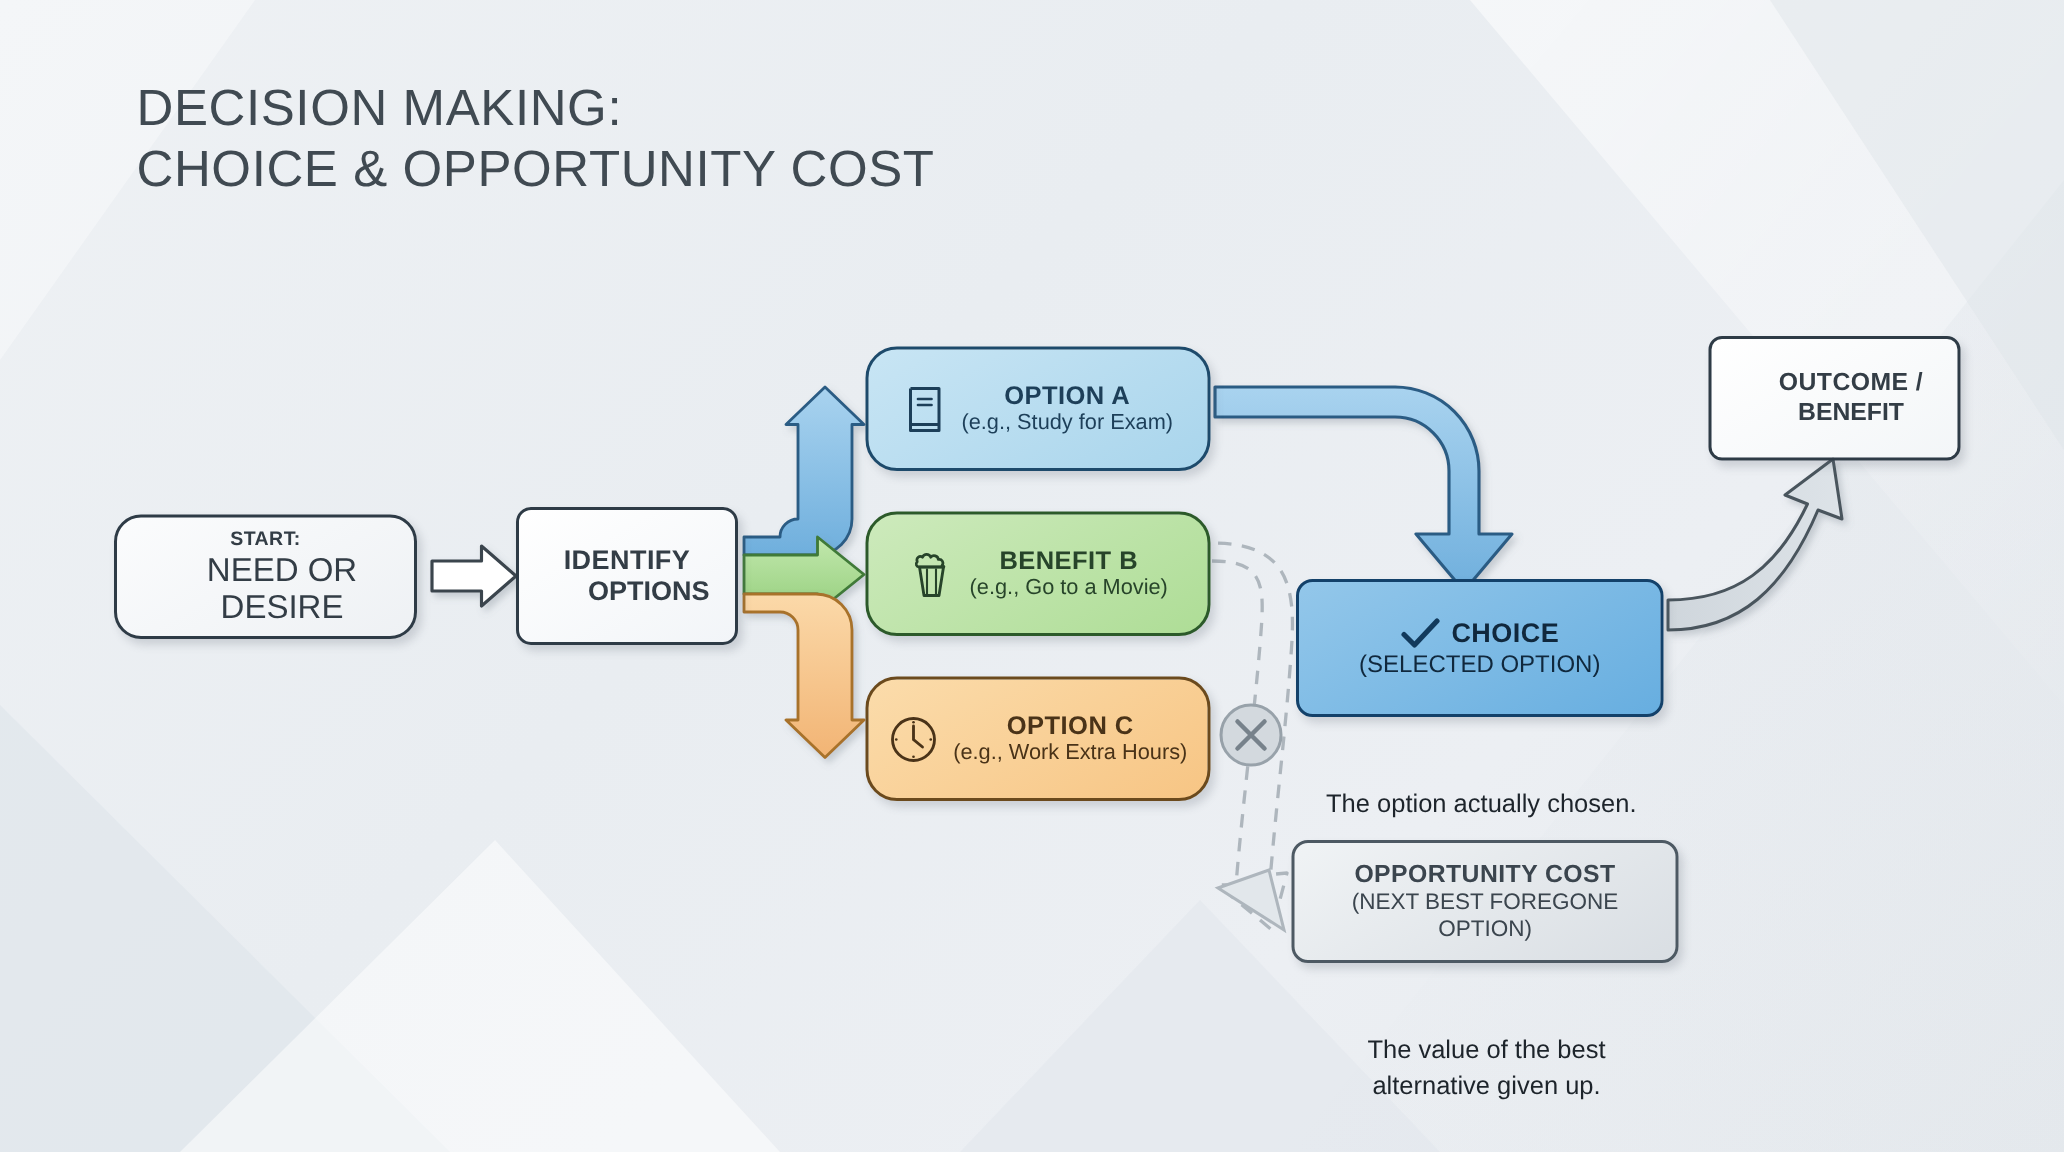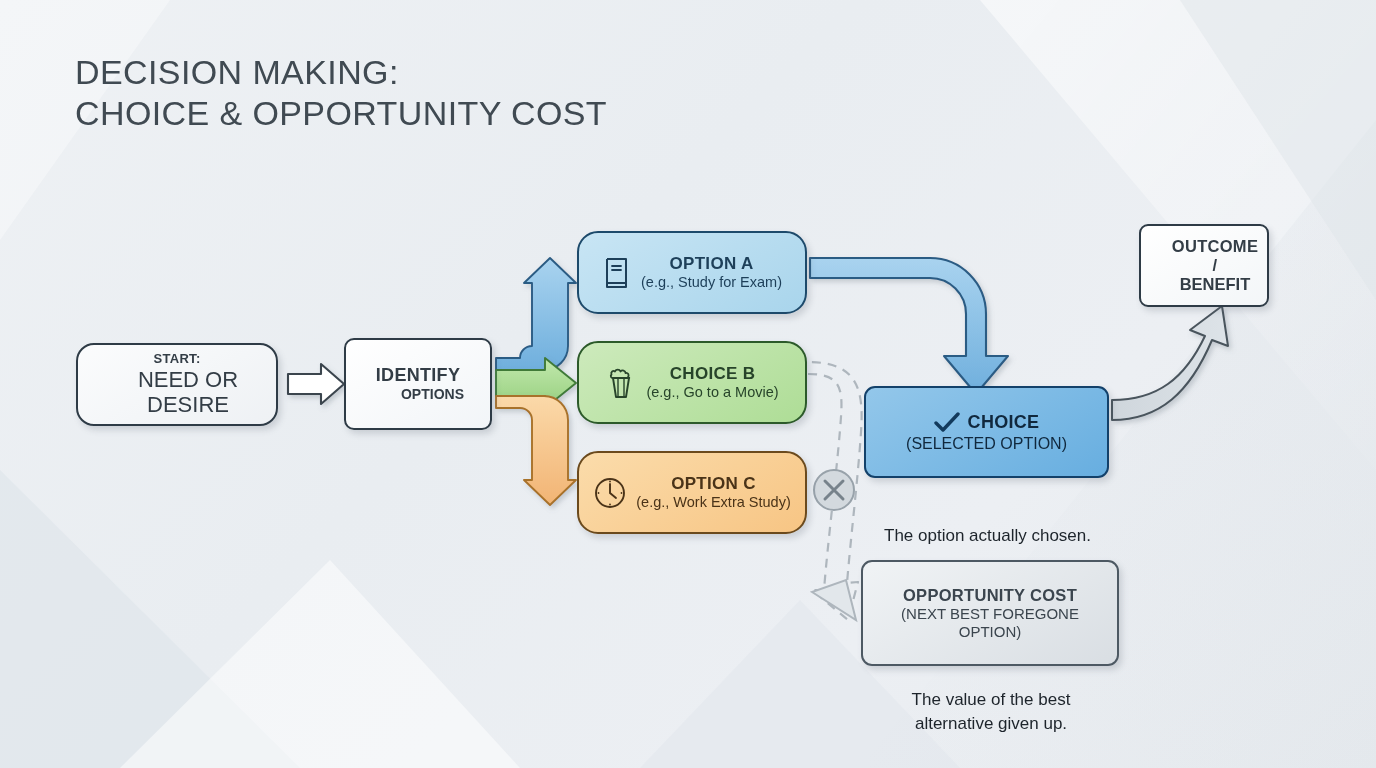--- a/index.html
+++ b/index.html
@@ -24,21 +24,21 @@
     position: absolute;
     inset: 0;
     width: 1376px;
     height: 768px;
     pointer-events: none;
   }
 
   
   #title-block {
     position: absolute;
-    left: 46px;
+    left: 62px;
     top: 52px;
     display: flex;
     align-items: flex-start;
   }
   #title-accent-bar {
     width: 7px;
     background: linear-gradient(180deg, #c9d2da 0%, #d7dee4 100%);
     border-radius: 1px;
     margin-right: 22px;
   }
@@ -92,21 +92,21 @@
   #node-start .node-sub { font-size: 22px; font-weight: normal; margin-left: 22px; }
 
   
   #node-identify {
     left: 344px; top: 338px; width: 148px; height: 92px;
     border-radius: 10px;
     background: linear-gradient(150deg, #ffffff 0%, #f2f5f8 100%);
     color: #333d46;
   }
   #node-identify .node-title { font-size: 18px; }
-  #node-identify .node-sub { font-size: 14px; font-weight: bold; margin-left: 29px; }
+  #node-identify .node-sub { font-size: 18px; font-weight: bold; margin-left: 29px; }
 
   
   .option-node {
     left: 577px; width: 230px; height: 83px;
     border-radius: 21px;
   }
   #node-option-a {
     top: 231px;
     background: linear-gradient(150deg, #c8e5f4 0%, #a9d5ec 100%);
     border-color: #1d4a6b;
@@ -134,32 +134,32 @@
     border-radius: 11px;
     background: linear-gradient(150deg, #93c7ea 0%, #67aee0 100%);
     border-color: #13416a;
     color: #10283d;
   }
   #node-choice .node-title { font-size: 18px; }
   #node-choice .node-sub  { font-size: 16px; font-weight: 400; }
 
   
   #node-oppcost {
-    left: 861px; top: 560px; width: 258px; height: 106px;
+    left: 861px; top: 560px; width: 258px; height: 82px;
     border-radius: 11px;
     background: linear-gradient(150deg, #f0f3f5 0%, #d9dee3 100%);
     border-color: #4d5963;
     color: #3b454e;
   }
   #node-oppcost .node-title { font-size: 16.5px; }
   #node-oppcost .node-sub  { font-size: 15px; }
 
   
   #node-outcome {
-    left: 1139px; top: 224px; width: 130px; height: 83px;
+    left: 1139px; top: 224px; width: 168px; height: 83px;
     border-radius: 9px;
     background: linear-gradient(150deg, #ffffff 0%, #f3f6f8 100%);
     color: #333d46;
     padding-left: 22px;
   }
   #node-outcome .node-title { font-size: 16.5px; }
   #node-outcome .node-sub  { font-size: 16.5px; font-weight: bold; }
 
   
   .caption {
@@ -349,39 +349,39 @@
   </div>
 
   <div class="node option-node" id="node-option-b">
     <div class="node-inner">
       <svg class="option-icon" width="32" height="34" viewBox="0 0 32 34">
         <path d="M8 12 L11 31 L21 31 L24 12 Z" fill="none" stroke="#27442a" stroke-width="1.9" stroke-linejoin="round"></path>
         <path d="M13 13 L13 31 M19 13 L19 31" stroke="#27442a" stroke-width="1.4"></path>
         <path d="M8 12 C6 12 5 10 6.5 8.5 C5.5 6 8 4 10 5.5 C11 3 14.5 3 15.5 5.5 C17 3.5 20.5 4.5 20.5 7 C23 6.5 24.5 9 23 11 C24.5 11.5 24.5 12 24 12 Z" fill="none" stroke="#27442a" stroke-width="1.8" stroke-linejoin="round"></path>
       </svg>
       <div class="node-label">
-        <span class="node-title">CHOICE B</span>
+        <span class="node-title">BENEFIT B</span>
         <span class="node-sub">(e.g., Go to a Movie)</span>
       </div>
     </div>
   </div>
 
   <div class="node option-node" id="node-option-c">
     <div class="node-inner">
       <svg class="option-icon" width="34" height="34" viewBox="0 0 34 34">
         <circle cx="17" cy="17" r="14" fill="none" stroke="#4a3318" stroke-width="1.9"></circle>
         <path d="M17 8 L17 17 L23 22" fill="none" stroke="#4a3318" stroke-width="1.9" stroke-linecap="round"></path>
         <circle cx="17" cy="5.5" r="0.9" fill="#4a3318"></circle>
         <circle cx="28.5" cy="17" r="0.9" fill="#4a3318"></circle>
         <circle cx="17" cy="28.5" r="0.9" fill="#4a3318"></circle>
         <circle cx="5.5" cy="17" r="0.9" fill="#4a3318"></circle>
       </svg>
       <div class="node-label">
         <span class="node-title">OPTION C</span>
-        <span class="node-sub">(e.g., Work Extra Study)</span>
+        <span class="node-sub">(e.g., Work Extra Hours)</span>
       </div>
     </div>
   </div>
 
   <div class="node" id="node-choice">
     <div class="node-inner" style="flex-direction:column; gap:1px;">
       <div style="display:flex; align-items:center; gap:8px;">
         <svg width="26" height="22" viewBox="0 0 26 22">
           <path d="M2 11 L9 18 L24 2" fill="none" stroke="#123a5c" stroke-width="3.4" stroke-linecap="round" stroke-linejoin="round"></path>
         </svg>

